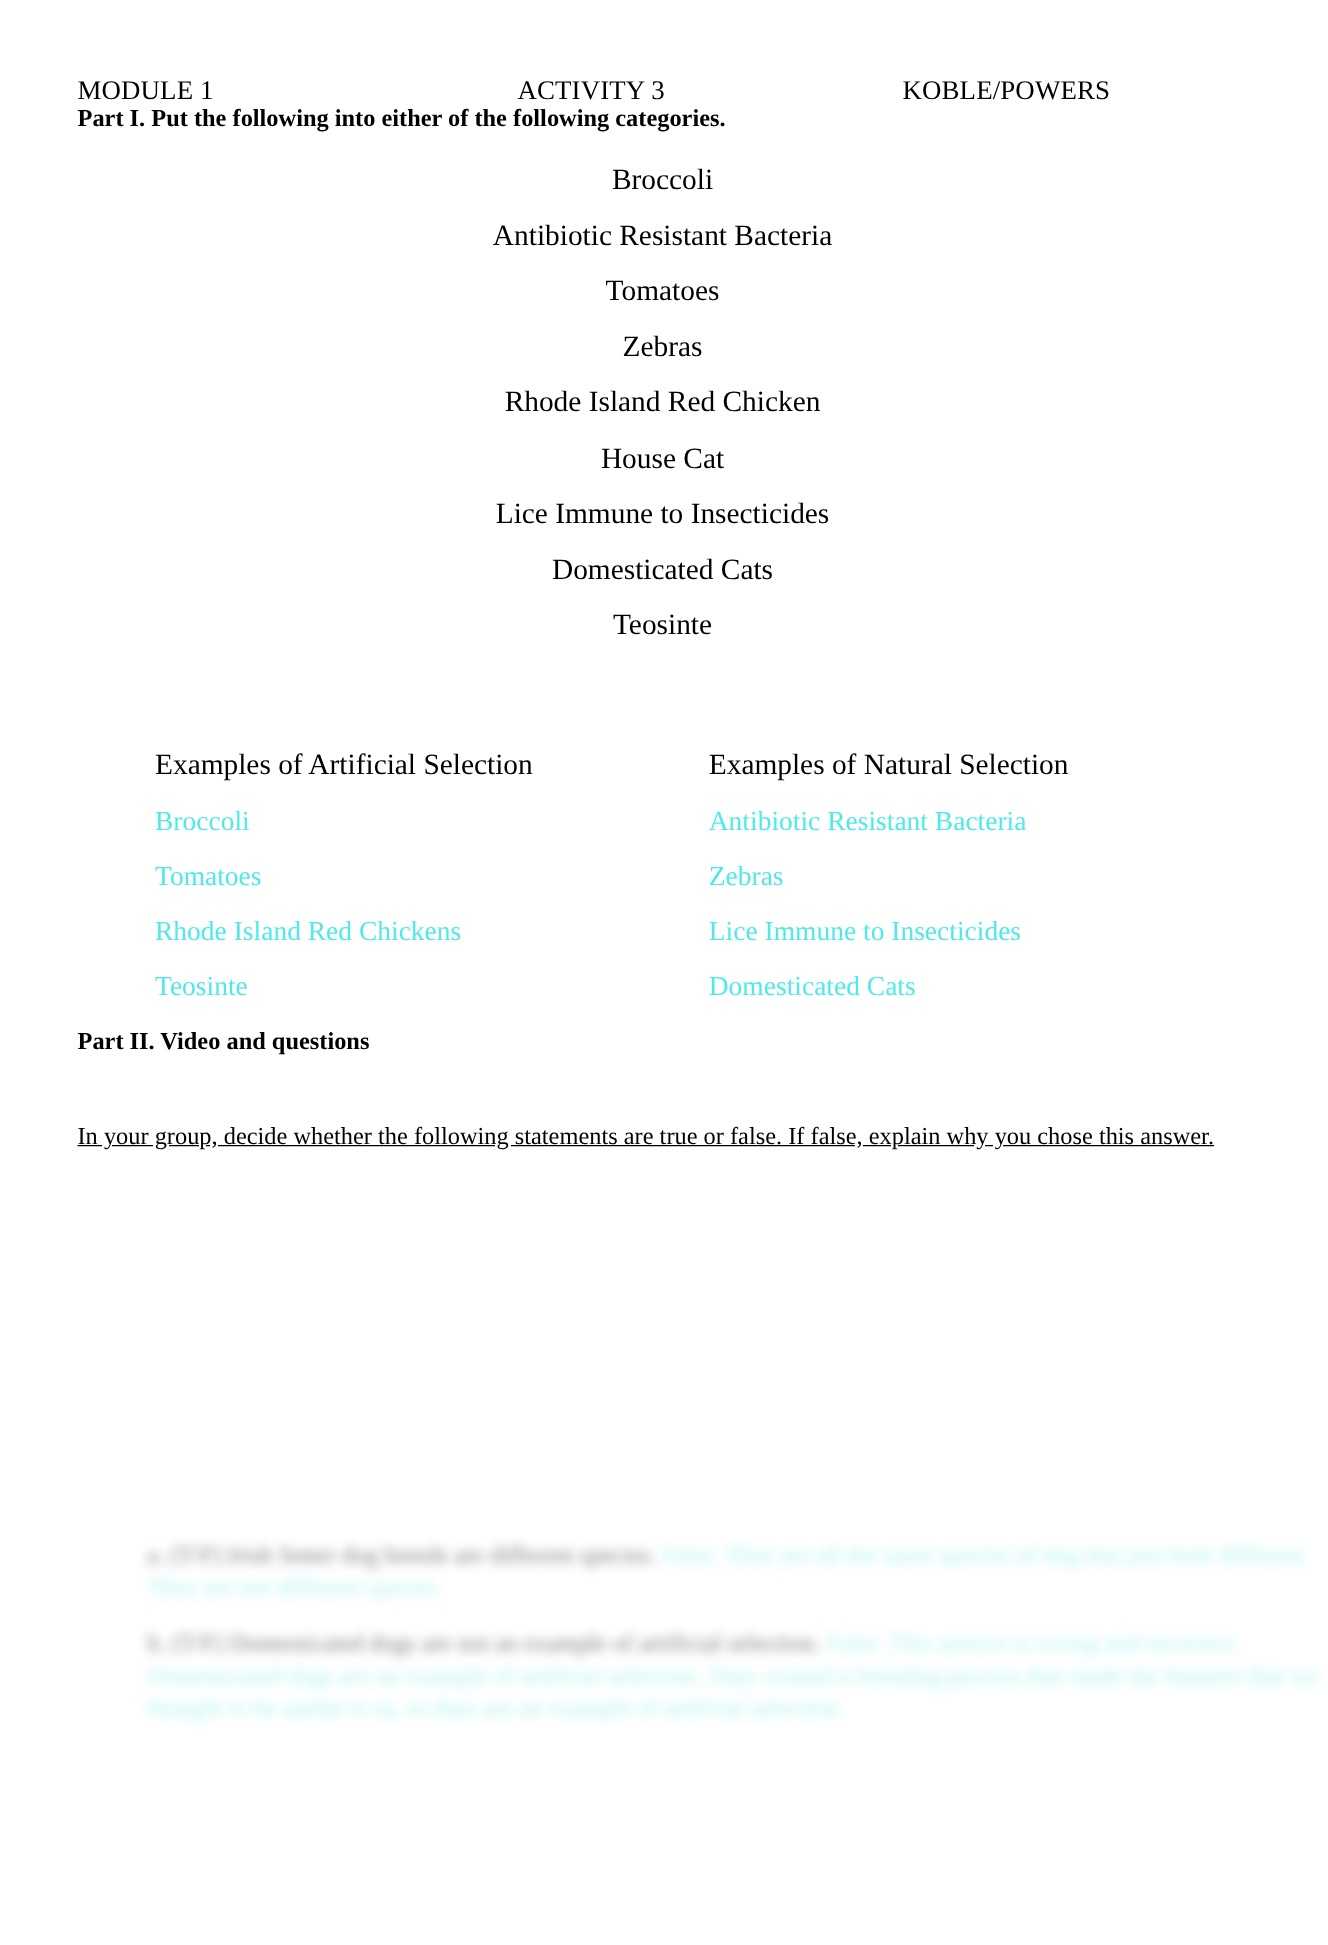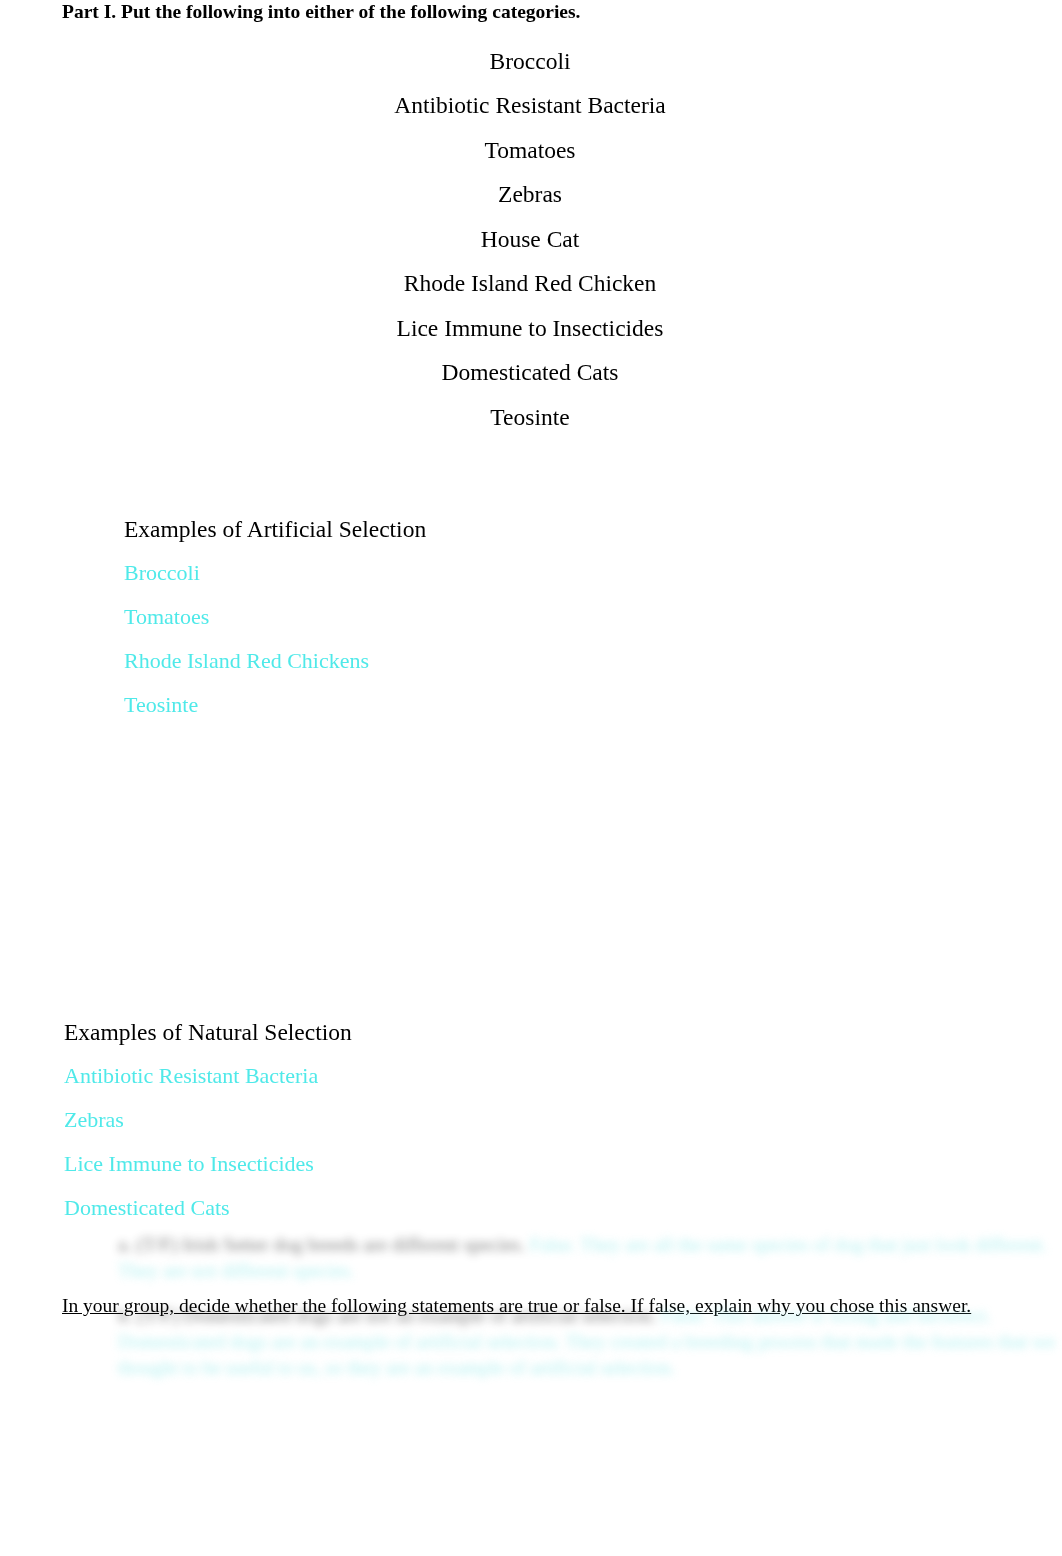--- a/index.html
+++ b/index.html
@@ -62,21 +62,20 @@
     line-height: 1.0;
     padding: 10.5px 0;
     margin-right: 2px;
   }
 
   
   .columns {
     position: relative;
     margin-top: 78px;
     display: flex;
-    flex-direction: column;
   }
   .col {
     box-sizing: border-box;
   }
   .col-left  { width: 503px; flex: 0 0 503px; padding-left: 62px; }
   .col-right { flex: 1 1 auto; padding-left: 2px; }
 
   .col-title {
     font-size: 23.5px;
     line-height: 1.0;
@@ -140,30 +139,35 @@
     color: #7FE8E8;
   }
   .blur-indent { padding-left: 118px; }
 </style>
 </head>
 <body>
 
 <div class="page">
   <div class="content">
 
+    <div class="doc-header">
+      <span class="h-module">MODULE 1</span>
+      <span class="h-activity">ACTIVITY 3</span>
+      <span class="h-authors">KOBLE/POWERS</span>
+    </div>
 
     <div class="part-heading">Part I. Put the following into either of the following categories.</div>
 
     <div class="term-list">
       <div class="term">Broccoli</div>
       <div class="term">Antibiotic Resistant Bacteria</div>
       <div class="term">Tomatoes</div>
       <div class="term">Zebras</div>
+      <div class="term">Rhode Island Red Chicken</div>
       <div class="term">House Cat</div>
-      <div class="term">Rhode Island Red Chicken</div>
       <div class="term">Lice Immune to Insecticides</div>
       <div class="term">Domesticated Cats</div>
       <div class="term">Teosinte</div>
     </div>
 
     <div class="columns">
 
       <div class="col col-left">
         <div class="col-title">Examples of Artificial Selection</div>
         <div class="ans">Broccoli</div>
@@ -175,20 +179,21 @@
       <div class="col col-right">
         <div class="col-title">Examples of Natural Selection</div>
         <div class="ans">Antibiotic Resistant Bacteria</div>
         <div class="ans">Zebras</div>
         <div class="ans">Lice Immune to Insecticides</div>
         <div class="ans">Domesticated Cats</div>
       </div>
 
     </div>
 
+    <div class="part-heading">Part II. Video and questions</div>
 
 
     <div class="para">In your group, decide whether the following statements are true or false. If false, explain why you chose this answer.</div>
 
   </div>
 
   <div class="blurred">
 
     <div class="blur-item blur-indent">
       <span class="q">a. (T/F) Irish Setter dog breeds are different species.</span>

